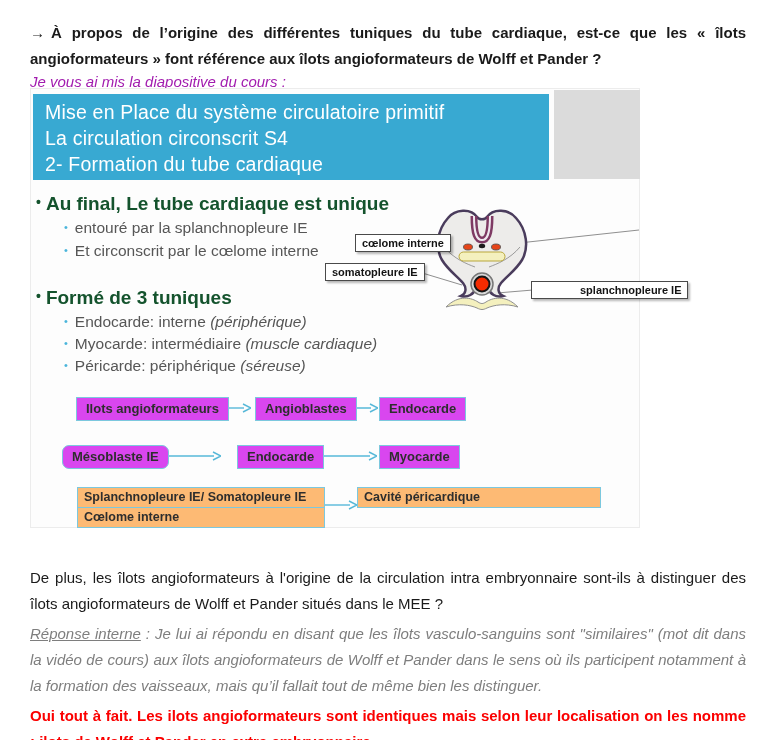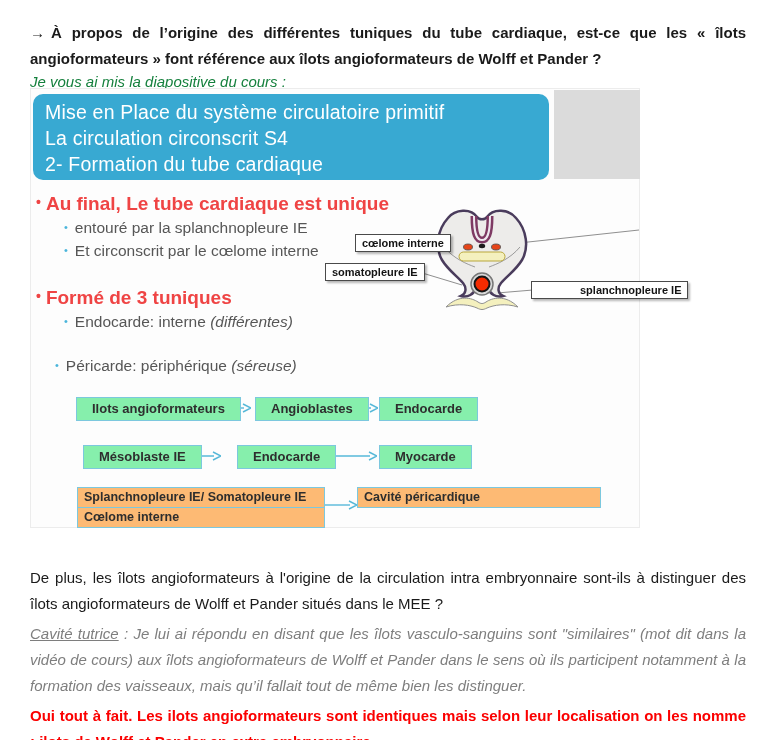--- a/index.html
+++ b/index.html
@@ -3,53 +3,53 @@
 <meta charset="utf-8">
 <style>
   html,body{margin:0;padding:0;background:#ffffff;}
   .page{position:relative;width:775px;height:740px;background:#ffffff;overflow:hidden;
         font-family:"Liberation Sans","DejaVu Sans",sans-serif;color:#1a1a1a;}
 
   
   .para{position:absolute;left:30px;width:716px;font-size:15px;line-height:26px;text-align:justify;}
   .q1{top:5px;font-weight:600;}
   .q1 .arrow{font-weight:700;padding-right:6px;}
-  .note{position:absolute;left:30px;top:58px;font-size:15px;font-style:italic;color:#15803d;}
+  .note{position:absolute;left:30px;top:58px;font-size:15px;font-style:italic;color:#a21caf;}
   .q2{top:550px;font-weight:400;}
   .tutor{top:606px;font-style:italic;color:#7e7e7e;font-weight:500;}
   .tutor .tlabel{text-decoration:underline;}
   .red{top:688px;color:#fb0000;font-weight:600;}
 
   
   .slide{position:absolute;left:30px;top:88px;width:610px;height:440px;background:#fdfdfd;
          border:1px solid #ececec;box-sizing:border-box;}
   .slide-header{position:absolute;left:2px;top:5px;width:516px;height:86px;background:#38a9d2;
                 color:#ffffff;font-size:19.5px;line-height:26px;padding:5px 0 0 12px;box-sizing:border-box;
-                font-weight:400;letter-spacing:.2px;border-radius:10px;}
+                font-weight:400;letter-spacing:.2px;}
   .gray-box{position:absolute;left:523px;top:1px;width:86px;height:89px;background:#dbdbdb;}
 
-  .sec-title{position:absolute;font-size:19px;font-weight:700;color:#ef4444;white-space:nowrap;}
+  .sec-title{position:absolute;font-size:19px;font-weight:700;color:#14532d;white-space:nowrap;}
   .sec-title .dot{font-size:14px;vertical-align:3px;margin-right:5px;}
   .sbullet{position:absolute;font-size:15.5px;color:#565656;white-space:nowrap;}
   .sbullet .dot{color:#4ab5db;font-size:11px;vertical-align:2px;margin-right:7px;}
   .sbullet .paren{font-style:italic;}
 
   
   .dlabel{position:absolute;background:#ffffff;border:1.5px solid #4a4a4a;
           box-shadow:2px 2px 2px rgba(0,0,0,.28);font-size:11px;font-weight:700;color:#141414;
           padding:2px 6px;white-space:nowrap;z-index:3;}
   .lbl-coelome{left:324px;top:145px;}
   .lbl-somato{left:294px;top:174px;}
   .lbl-splanchno{left:500px;top:192px;padding-left:48px;}
 
   .diagram-svg{position:absolute;left:0;top:0;z-index:2;pointer-events:none;}
 
   
-  .fbox{position:absolute;background:#86efac;border:1.4px solid #7cc8de;font-size:13px;
-        font-weight:600;color:#2e2e2e;line-height:18px;padding:2px 15px;white-space:nowrap;z-index:2;}
+  .fbox{position:absolute;background:#d946ef;border:1.4px solid #7cc8de;font-size:13px;
+        font-weight:600;color:#2e2e2e;line-height:18px;padding:2px 9px;white-space:nowrap;z-index:2;}
   .arrow-svg{position:absolute;z-index:1;}
   .ftable{position:absolute;background:#fdba74;border:1.4px solid #7cc8de;box-sizing:border-box;z-index:2;}
   .ftable .trow{font-size:12.5px;font-weight:600;color:#2e2e2e;line-height:17px;padding:1px 6px;
                 white-space:nowrap;overflow:hidden;}
   .ftable .trow + .trow{border-top:1.4px solid #7cc8de;}
 </style>
 </head>
 <body>
 
 <div class="page">
@@ -65,22 +65,23 @@
       <div>La circulation circonscrit S4</div>
       <div>2- Formation du tube cardiaque</div>
     </div>
     <div class="gray-box"></div>
 
     <div class="sec-title" style="left:5px;top:104px;"><span class="dot">•</span><span>Au final, Le tube cardiaque est unique</span></div>
     <div class="sbullet" style="left:33px;top:130px;"><span class="dot">•</span><span>entouré par la splanchnopleure IE</span></div>
     <div class="sbullet" style="left:33px;top:153px;"><span class="dot">•</span><span>Et circonscrit par le cœlome interne</span></div>
 
     <div class="sec-title" style="left:5px;top:198px;"><span class="dot">•</span><span>Formé de 3 tuniques</span></div>
-    <div class="sbullet" style="left:33px;top:224px;"><span class="dot">•</span><span>Endocarde: interne</span>&nbsp;<span class="paren">(différentes)</span></div>
-    <div class="sbullet" style="left:24px;top:268px;"><span class="dot">•</span><span>Péricarde: périphérique</span>&nbsp;<span class="paren">(séreuse)</span></div>
+    <div class="sbullet" style="left:33px;top:224px;"><span class="dot">•</span><span>Endocarde: interne</span>&nbsp;<span class="paren">(périphérique)</span></div>
+    <div class="sbullet" style="left:33px;top:246px;"><span class="dot">•</span><span>Myocarde: intermédiaire</span>&nbsp;<span class="paren">(muscle cardiaque)</span></div>
+    <div class="sbullet" style="left:33px;top:268px;"><span class="dot">•</span><span>Péricarde: périphérique</span>&nbsp;<span class="paren">(séreuse)</span></div>
 
     <svg class="diagram-svg" width="610" height="440" viewBox="0 0 610 440">
       <g stroke="#8f8f8f" stroke-width="1">
         <line x1="414" y1="155" x2="433" y2="167"></line>
         <line x1="488" y1="154" x2="608" y2="141"></line>
         <line x1="388" y1="183" x2="431" y2="196"></line>
         <line x1="502" y1="201" x2="466" y2="204"></line>
       </g>
       <path d="M446,128 C440,119 424,120 417,129 C406,141 404,159 411,171 C417,181 426,187 432,194
                C436,199 435,205 430,207 C437,209 443,205 445,199 C447,194 455,194 457,199
@@ -108,21 +109,21 @@
         <line x1="0" y1="6" x2="23" y2="6" stroke="#56b8d8" stroke-width="1.4"></line>
         <path d="M22,2 L30,6 L22,10" fill="none" stroke="#56b8d8" stroke-width="1.4"></path>
       </svg>
     <div class="fbox" style="left:224px;top:308px;">Angioblastes</div>
     <svg class="arrow-svg" style="left:303px;top:313px;" width="44" height="12">
         <line x1="0" y1="6" x2="37" y2="6" stroke="#56b8d8" stroke-width="1.4"></line>
         <path d="M36,2 L44,6 L36,10" fill="none" stroke="#56b8d8" stroke-width="1.4"></path>
       </svg>
     <div class="fbox" style="left:348px;top:308px;">Endocarde</div>
 
-    <div class="fbox" style="left:52px;top:356px;">Mésoblaste IE</div>
+    <div class="fbox" style="left:31px;top:356px;border-radius:7px;">Mésoblaste IE</div>
     <svg class="arrow-svg" style="left:134px;top:361px;" width="56" height="12">
         <line x1="0" y1="6" x2="49" y2="6" stroke="#56b8d8" stroke-width="1.4"></line>
         <path d="M48,2 L56,6 L48,10" fill="none" stroke="#56b8d8" stroke-width="1.4"></path>
       </svg>
     <div class="fbox" style="left:206px;top:356px;">Endocarde</div>
     <svg class="arrow-svg" style="left:270px;top:361px;" width="76" height="12">
         <line x1="0" y1="6" x2="69" y2="6" stroke="#56b8d8" stroke-width="1.4"></line>
         <path d="M68,2 L76,6 L68,10" fill="none" stroke="#56b8d8" stroke-width="1.4"></path>
       </svg>
     <div class="fbox" style="left:348px;top:356px;">Myocarde</div>
@@ -136,17 +137,17 @@
         <path d="M24,2 L32,6 L24,10" fill="none" stroke="#56b8d8" stroke-width="1.4"></path>
       </svg>
     <div class="ftable" style="left:326px;top:398px;width:244px;">
       <div class="trow">Cavité péricardique</div>
     </div>
 
   </div>
 
   <p class="para q2">De plus, les îlots angioformateurs à l'origine de la circulation intra embryonnaire sont-ils à distinguer des îlots angioformateurs de Wolff et Pander situés dans le MEE ?</p>
 
-  <p class="para tutor"><span class="tlabel">Cavité tutrice</span><span> : Je lui ai répondu en disant que les îlots vasculo-sanguins sont "similaires" (mot dit dans la vidéo de cours) aux îlots angioformateurs de Wolff et Pander dans le sens où ils participent notamment à la formation des vaisseaux, mais qu’il fallait tout de même bien les distinguer.</span></p>
+  <p class="para tutor"><span class="tlabel">Réponse interne</span><span> : Je lui ai répondu en disant que les îlots vasculo-sanguins sont "similaires" (mot dit dans la vidéo de cours) aux îlots angioformateurs de Wolff et Pander dans le sens où ils participent notamment à la formation des vaisseaux, mais qu’il fallait tout de même bien les distinguer.</span></p>
 
   <p class="para red">Oui tout à fait. Les ilots angioformateurs sont identiques mais selon leur localisation on les nomme : ilots de Wolff et Pander en extra embryonnaire.</p>
 
 </div>
 
 </body></html>

